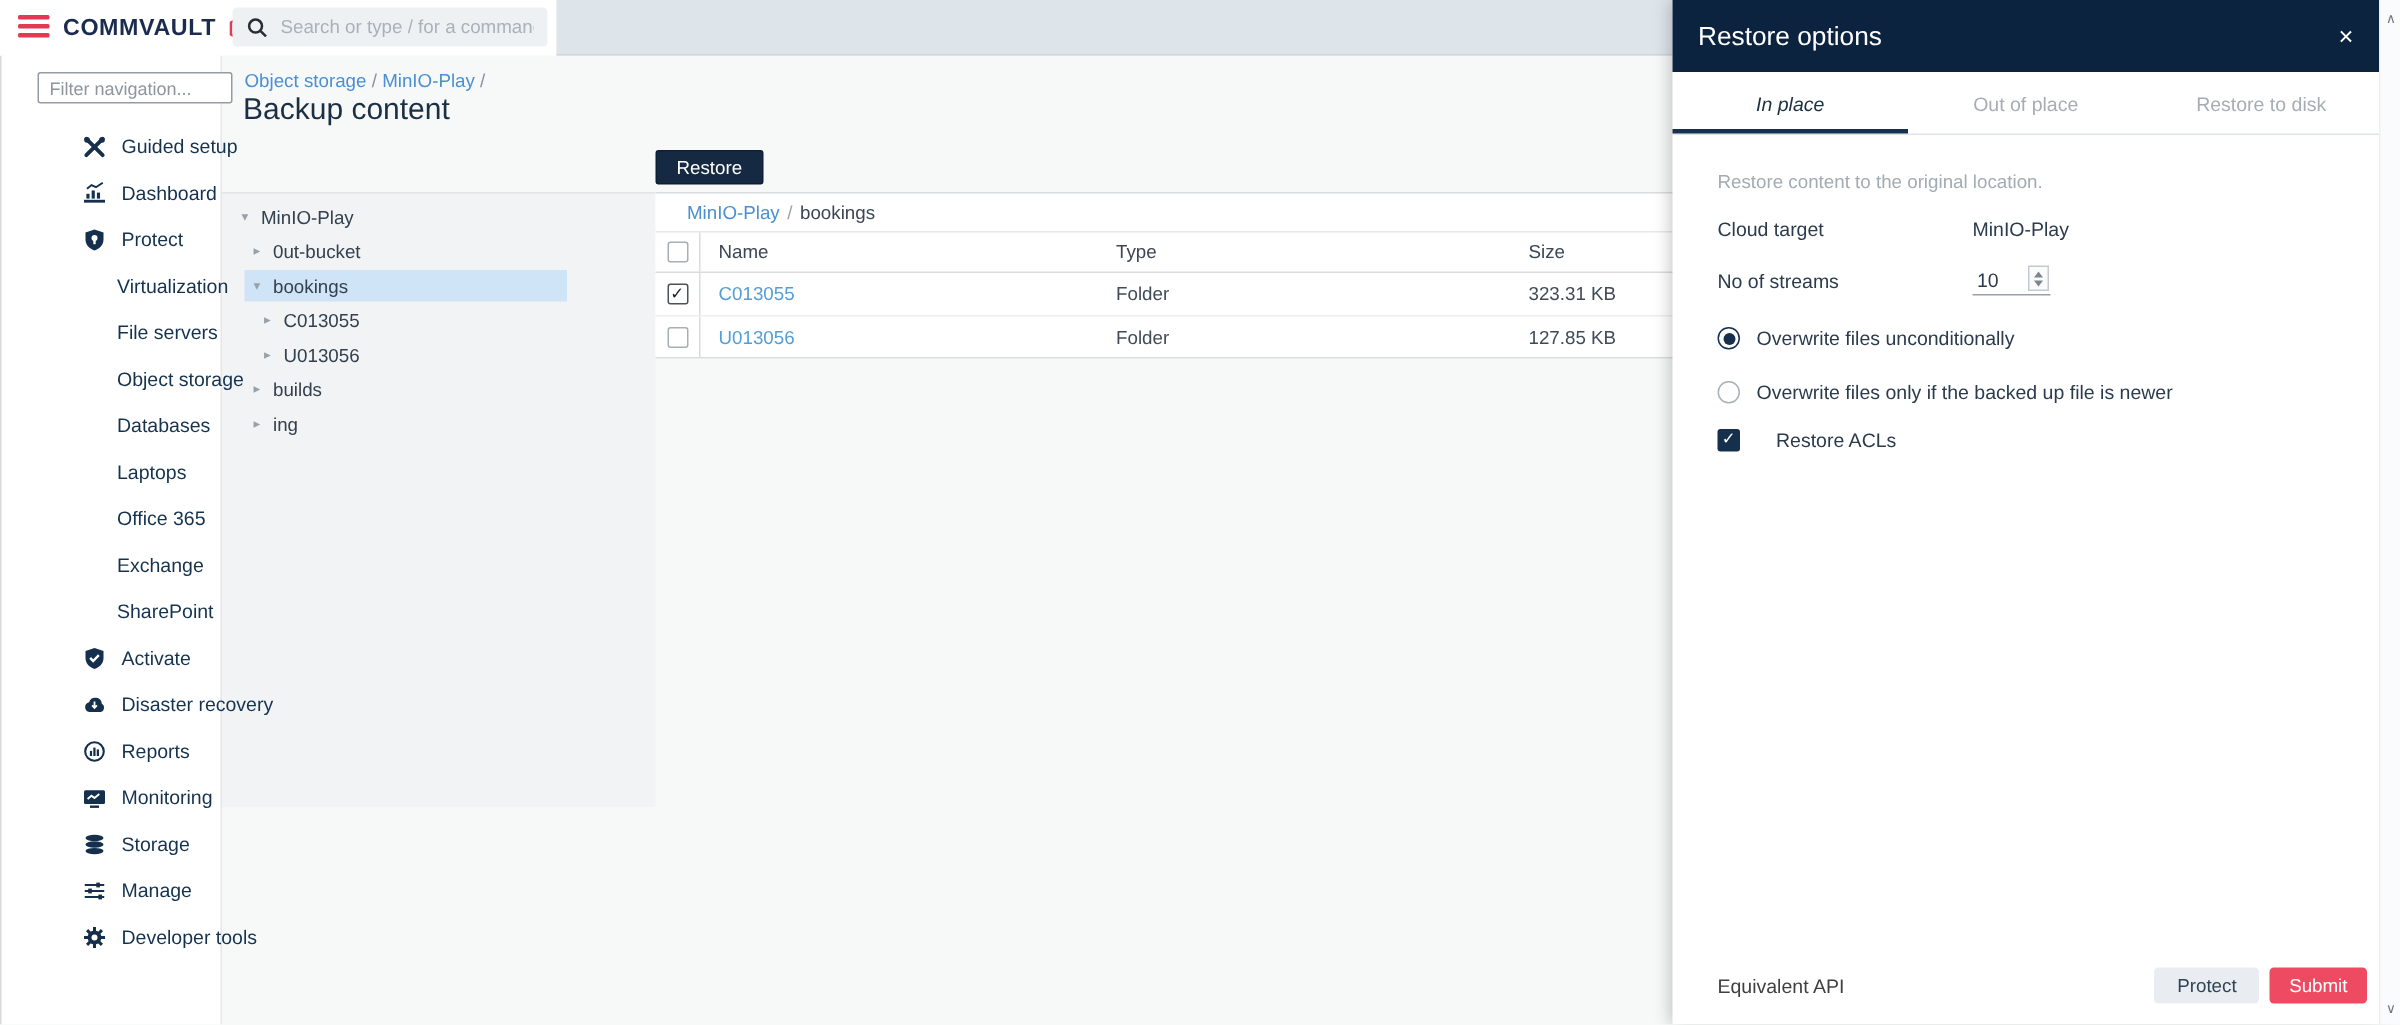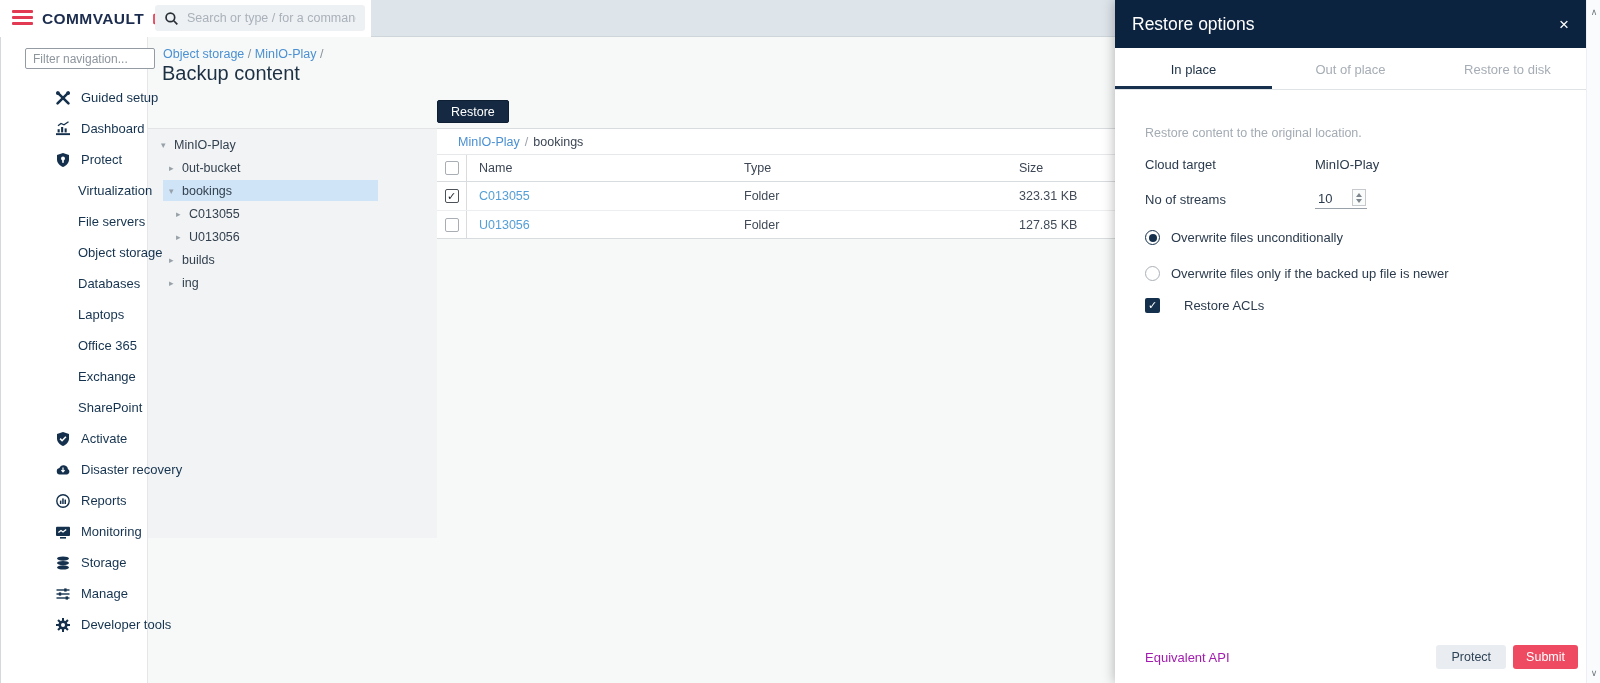--- a/index.html
+++ b/index.html
@@ -80,23 +80,23 @@
 
   
   .panel { position:absolute; left:1115px; top:0; width:471px; height:683px; background:#fff;
     box-shadow:0 0 12px rgba(0,0,0,.3); z-index:10; display:flex; flex-direction:column; }
   .panel-header { height:48px; flex:0 0 48px; background:#0c2340; color:#fff; display:flex; align-items:center;
     padding:0 17px; font-size:17.5px; }
   .panel-close { margin-left:auto; font-size:17px; cursor:pointer; color:#fff; line-height:1; }
   .panel-tabs { display:flex; border-bottom:1px solid #e0e3e6; flex:0 0 auto; }
   .panel-tab { width:33.333%; text-align:center; padding:14px 0 9px; font-size:13px; color:#a6adb5;
     border-bottom:3px solid transparent; cursor:pointer; }
-  .panel-tab.active { color:#1c3044; border-bottom-color:#16304d; }
+  .panel-tab.active { color:#1c3044; border-bottom-color:#16304d;font-style:italic; }
   .panel-body { flex:1 1 auto; padding:0 30px; }
-  .panel-subtitle { margin-top:36px; font-size:12.5px; color:#a3abb3; }
+  .panel-subtitle { margin-top:24px; font-size:12.5px; color:#a3abb3; }
   .field-row { display:flex; align-items:center; margin-top:17px; font-size:13px; }
   .field-label { width:170px; flex:0 0 170px; color:#2b3b4d; }
   .stream-input { width:52px; border-bottom:1px solid #98a1a9; display:flex; align-items:flex-end;
     justify-content:space-between; padding:0 1px 2px 3px; }
   .spinner { width:14px; height:17px; border:1px solid #c6cace; background:#fafbfb; display:flex;
     flex-direction:column; align-items:center; justify-content:center; gap:2px; cursor:pointer; }
   .spin-up { width:0; height:0; border-left:3px solid transparent; border-right:3px solid transparent;
     border-bottom:4px solid #7d858d; }
   .spin-down { width:0; height:0; border-left:3px solid transparent; border-right:3px solid transparent;
     border-top:4px solid #7d858d; }
@@ -104,21 +104,21 @@
   .radio { width:15px; height:15px; flex:0 0 15px; border-radius:50%; border:1px solid #aab1b8;
     position:relative; background:#fff; }
   .radio.on { border:1.5px solid #14304c; }
   .radio.on::after { content:''; position:absolute; left:2.5px; right:2.5px; top:2.5px; bottom:2.5px;
     background:#14304c; border-radius:50%; }
   .check-row { display:flex; align-items:center; gap:24px; margin-top:17px; font-size:13px; cursor:pointer; }
   .cbx { width:15px; height:15px; flex:0 0 15px; background:#14304c; border-radius:2px; color:#fff;
     display:flex; align-items:center; justify-content:center; }
   .cbx::after { content:'✓'; font-size:11px; line-height:1; }
   .panel-footer { flex:0 0 auto; display:flex; align-items:center; padding:0 8px 14px 30px; }
-  .api-link { color:#a21caf; font-size:13px; margin-right:auto; cursor:pointer; }
+  .api-link { color:#404040; font-size:13px; margin-right:auto; cursor:pointer; }
   .btn { height:24px; border:none; border-radius:3px; font-size:12.5px; display:flex; align-items:center;
     cursor:pointer; font-family:"Liberation Sans",sans-serif; }
   .btn-cancel { padding:0 15px; background:#e9edf1; color:#2f4356; margin-right:7px; }
   .btn-submit { padding:0 13px; background:#ee4b63; color:#fff; }
 
   
   .page-scrollbar { position:absolute; right:0; top:0; width:14px; height:683px; background:#fafbfc;
     border-left:1px solid #edf0f2; z-index:20; }
   .sb-up, .sb-down { position:absolute; left:0; width:14px; text-align:center; font-size:9px; color:#6f777e; cursor:pointer; }
   .sb-up { top:7px; }

